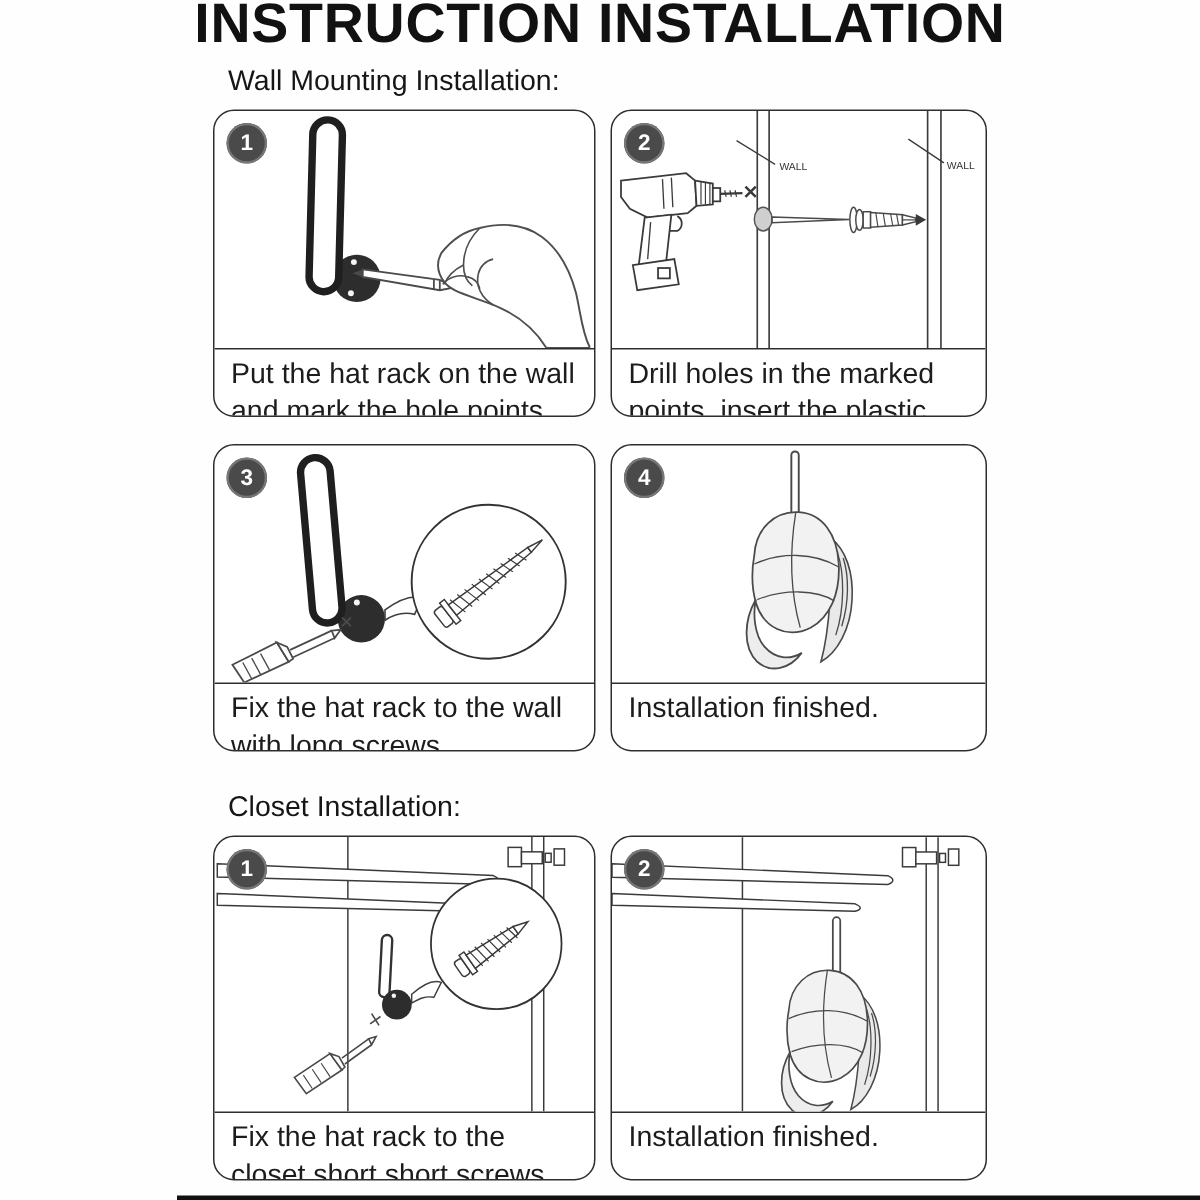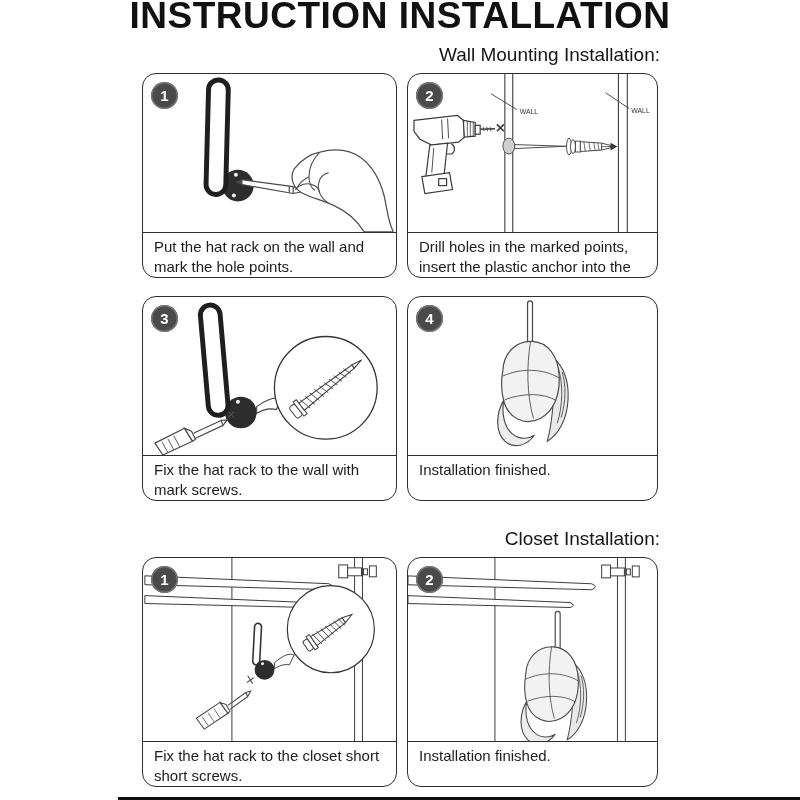--- a/index.html
+++ b/index.html
@@ -7,41 +7,41 @@
     width:800px;height:800px;overflow:hidden;background:#fffefe;
     font-family:"Liberation Sans","DejaVu Sans",sans-serif;color:#1d1d1d;
     position:relative;
   }
   .page-title{
     margin:-5px 0 0 0;text-align:center;
     font-size:37px;font-weight:800;letter-spacing:.5px;color:#111;
   }
   .content{margin-left:142px;width:518px;}
   .section-heading{
-    font-size:19px;font-weight:500;color:#161616;margin:7px 0 7px 10px;text-align:right;
+    font-size:19px;font-weight:500;color:#161616;margin:7px 0 7px 10px;
   }
   .section-heading.closet{margin-top:27px;}
   .grid{display:grid;grid-template-columns:255px 251px;column-gap:10px;row-gap:18px;}
   .panel{
     position:relative;border:1.6px solid #2e2e2e;border-radius:14px;background:#fff;
     display:flex;flex-direction:column;overflow:hidden;box-sizing:border-box;
   }
   .panel.h205{height:205px;}
   .panel.h230{height:230px;}
   .badge{
     position:absolute;top:8px;left:8px;width:27px;height:27px;border-radius:50%;
     background:#4a4a4a;color:#fff;font-size:15px;font-weight:bold;
     display:flex;align-items:center;justify-content:center;z-index:2;
     box-shadow:inset 0 0 0 1.5px #777;
   }
   .illus{flex:1;position:relative;}
   .illus svg{position:absolute;inset:0;width:100%;height:100%;}
   .caption{
     border-top:1.5px solid #2e2e2e;height:45px;box-sizing:border-box;
-    padding:4px 8px 0 11px;font-size:15px;line-height:1.32;color:#1c1c1c;
+    padding:4px 8px 0 11px;font-size:19px;line-height:1.32;color:#1c1c1c;
   }
   .bottom-bar{position:absolute;left:118px;right:0;bottom:0;height:3px;background:#101010;}
   svg text{font-family:"Liberation Sans","DejaVu Sans",sans-serif;}
 </style>
 </head>
 <body>
 
 <div class="page">
 
   <h1 class="page-title">INSTRUCTION INSTALLATION</h1>
@@ -142,21 +142,21 @@
             <circle cx="183" cy="92" r="52" fill="#fff" stroke="#333" stroke-width="1.3"></circle>
             <g transform="rotate(-38 183 92)" stroke="#3a3a3a" stroke-width="1" fill="#fff">
               <rect x="141" y="85" width="7" height="14" rx="2"></rect>
               <rect x="148" y="83" width="4" height="18"></rect>
               <path d="M152,87.5 L218,90 L218,94 L152,96.5 Z"></path>
               <path d="M155,85.5 L158,98.5 M161,85.7 L164,98.3 M167,86 L170,98 M173,86.2 L176,97.8 M179,86.5 L182,97.5 M185,86.7 L188,97.3 M191,87 L194,97 M197,87.2 L200,96.8 M203,87.5 L206,96.5 M209,87.7 L212,96.3" fill="none" stroke-width="0.8"></path>
               <path d="M218,90 L229,92 L218,94 Z"></path>
             </g>
           </svg>
         </div>
-        <div class="caption">Fix the hat rack to the wall with mark screws.</div>
+        <div class="caption">Fix the hat rack to the wall with long screws.</div>
       </div>
 
       <div class="panel h205">
         <span class="badge">4</span>
         <div class="illus">
           <svg viewBox="0 0 252 160" preserveAspectRatio="xMidYMid meet">
             <rect x="121" y="4" width="5" height="56" rx="2.5" fill="#fff" stroke="#4a4a4a" stroke-width="1.3"></rect>
             <g stroke="#4a4a4a" stroke-width="1.1">
               <path d="M147,62 C158,70 163,86 162,104 C161,124 152,140 141,146 C147,124 149,88 147,62 Z" fill="#e9e9e9"></path>
               <path d="M152,72 C157,86 157,110 151,128" fill="none" stroke-width="0.9"></path>

